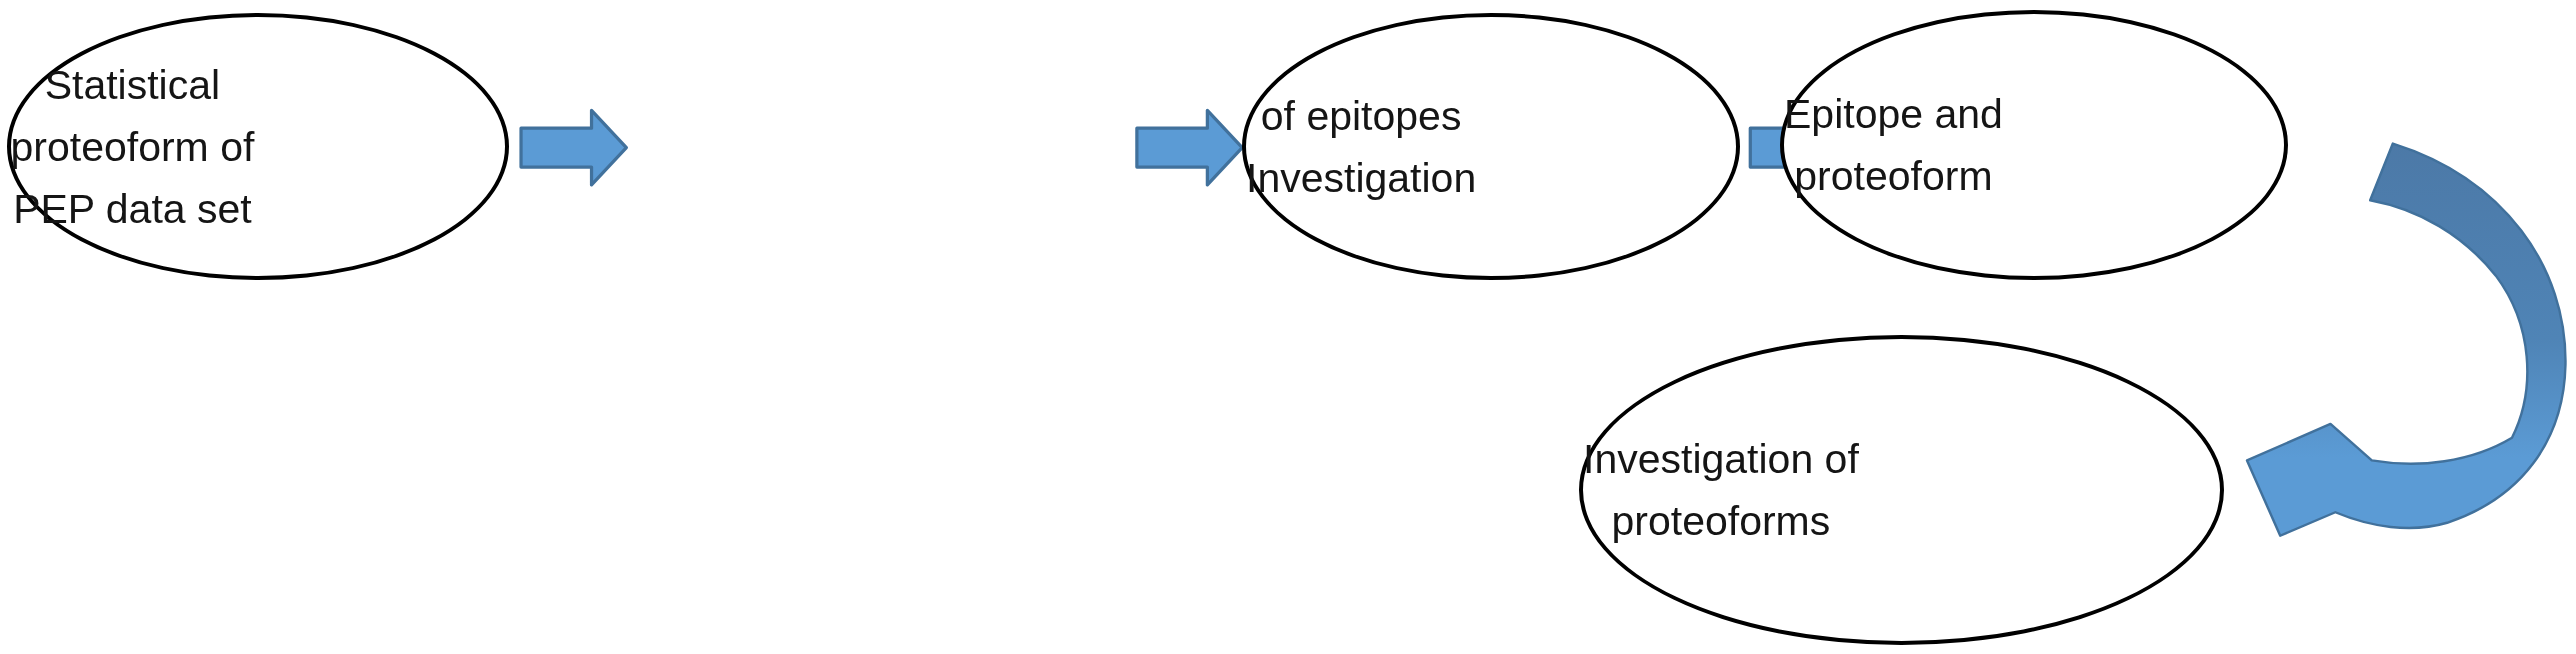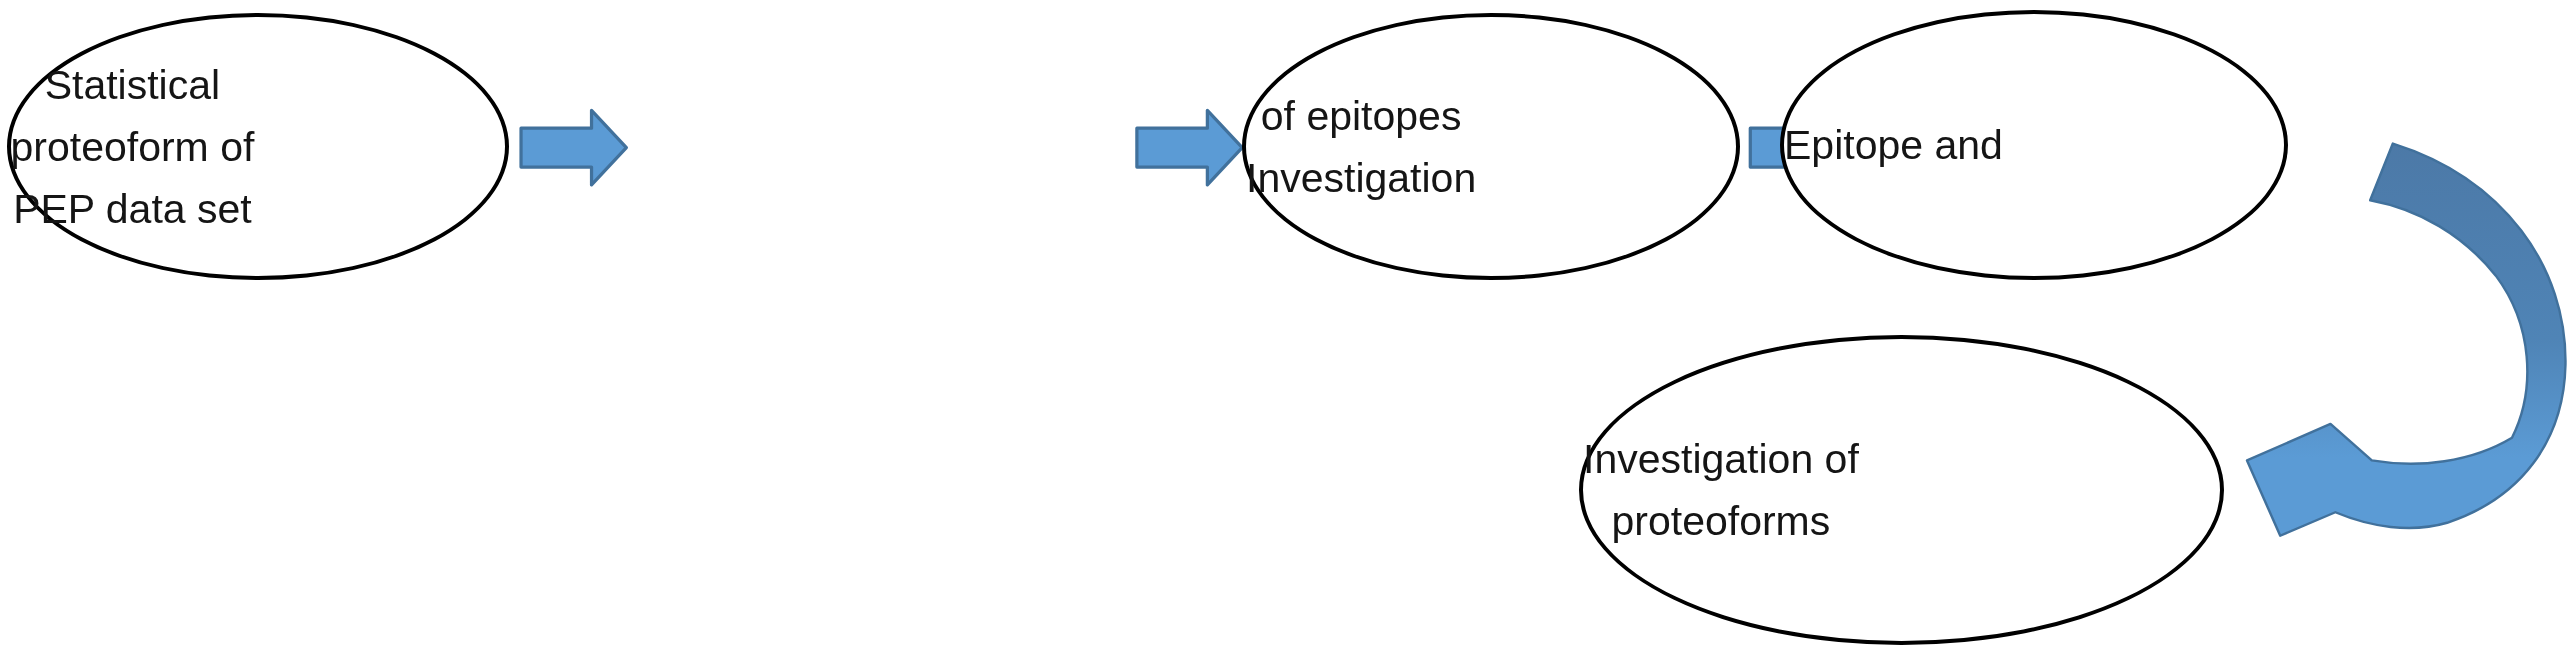--- a/index.html
+++ b/index.html
@@ -100,20 +100,21 @@
   <div class="node node-e3">
     <div class="node-label">
       <span class="ln">of epitopes</span>
       <span class="ln">Investigation</span>
     </div>
   </div>
 
   <div class="node node-e4">
     <div class="node-label">
       <span class="ln">Epitope and</span>
+      <span class="ln">proteoform</span>
     </div>
   </div>
 
   <div class="node node-e5">
     <div class="node-label">
       <span class="ln">Investigation of</span>
       <span class="ln">proteoforms</span>
     </div>
   </div>
 

